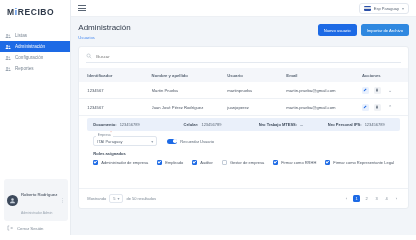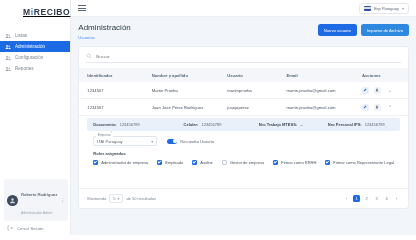--- a/index.html
+++ b/index.html
@@ -13,24 +13,23 @@
 
   
   .sidebar {
     width: 72px; height: 235px;
     background: #ffffff;
     border-right: 1px solid #e8ecf1;
     display: flex; flex-direction: column;
     position: relative;
   }
   .brand {
-    padding: 7px 0 0 23px;
+    padding: 7px 0 0 7px;
     font-size: 8.5px; letter-spacing: 0.6px;
     font-weight: 700;
-    text-decoration: underline;
   }
   .brand .m1 { color: #2f3a4a; }
   .brand .dot { color: #3b7ddd; }
   .brand .rest { color: #2f3a4a; }
   .nav { margin-top: 13px; display: flex; flex-direction: column; }
   .nav-item {
     display: flex; align-items: center; gap: 4px;
     height: 11px; padding: 0 5px;
     font-size: 4.6px; color: #7b8794;
     cursor: pointer;

